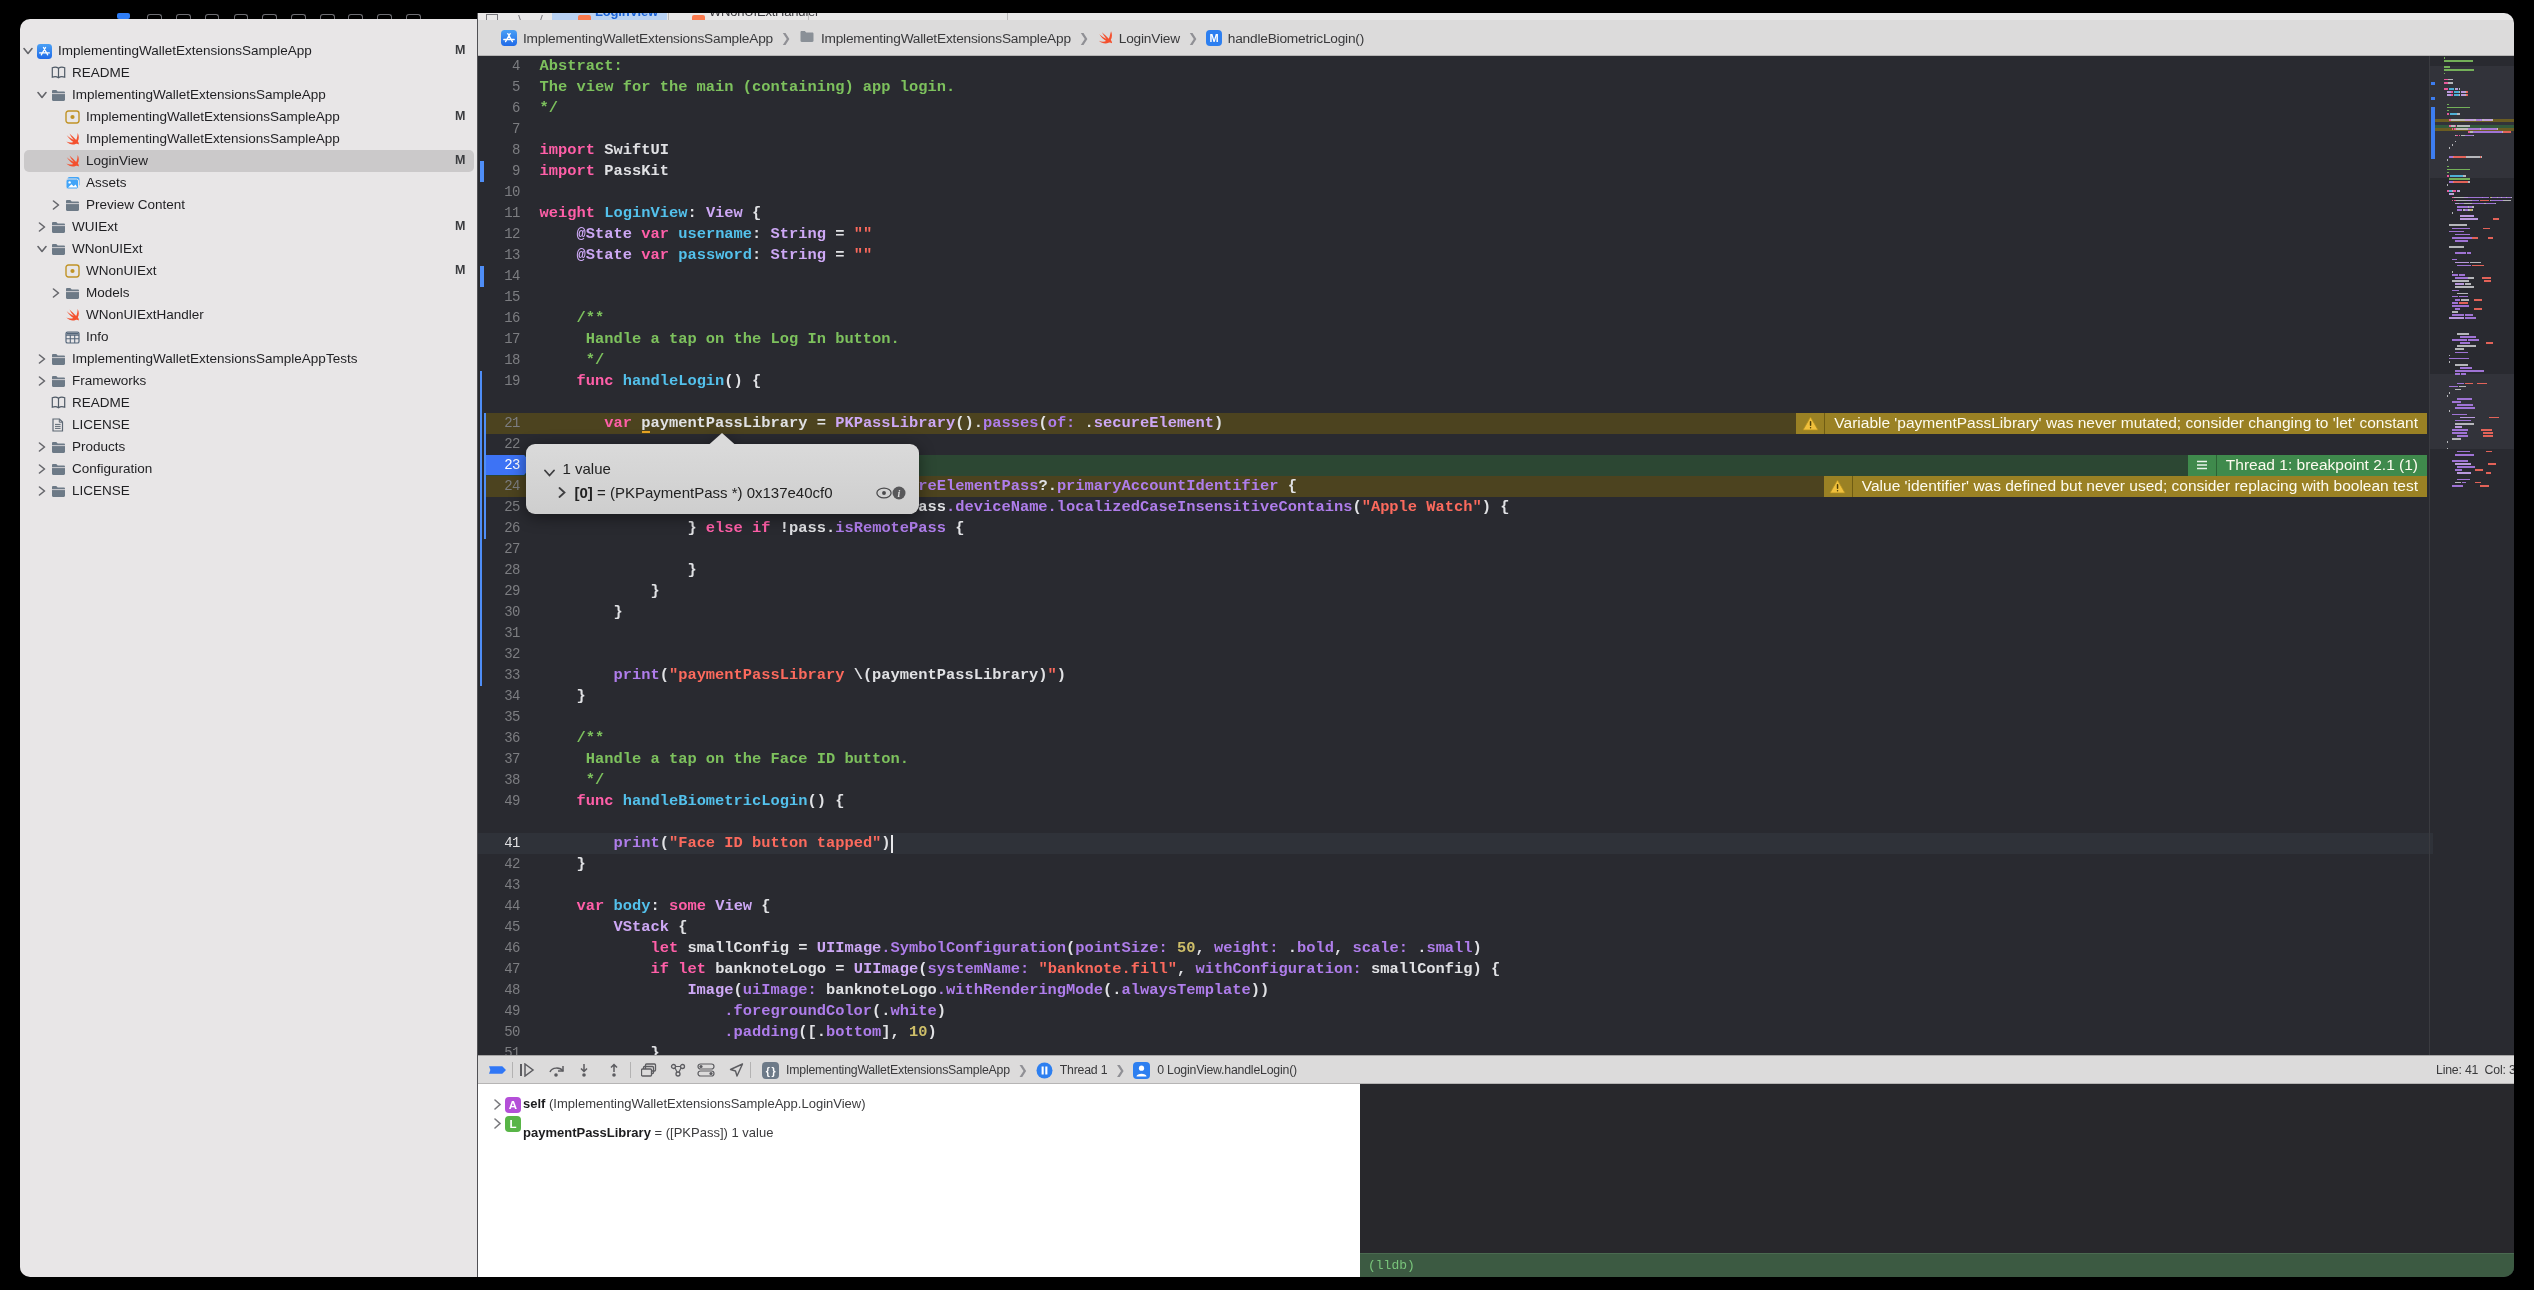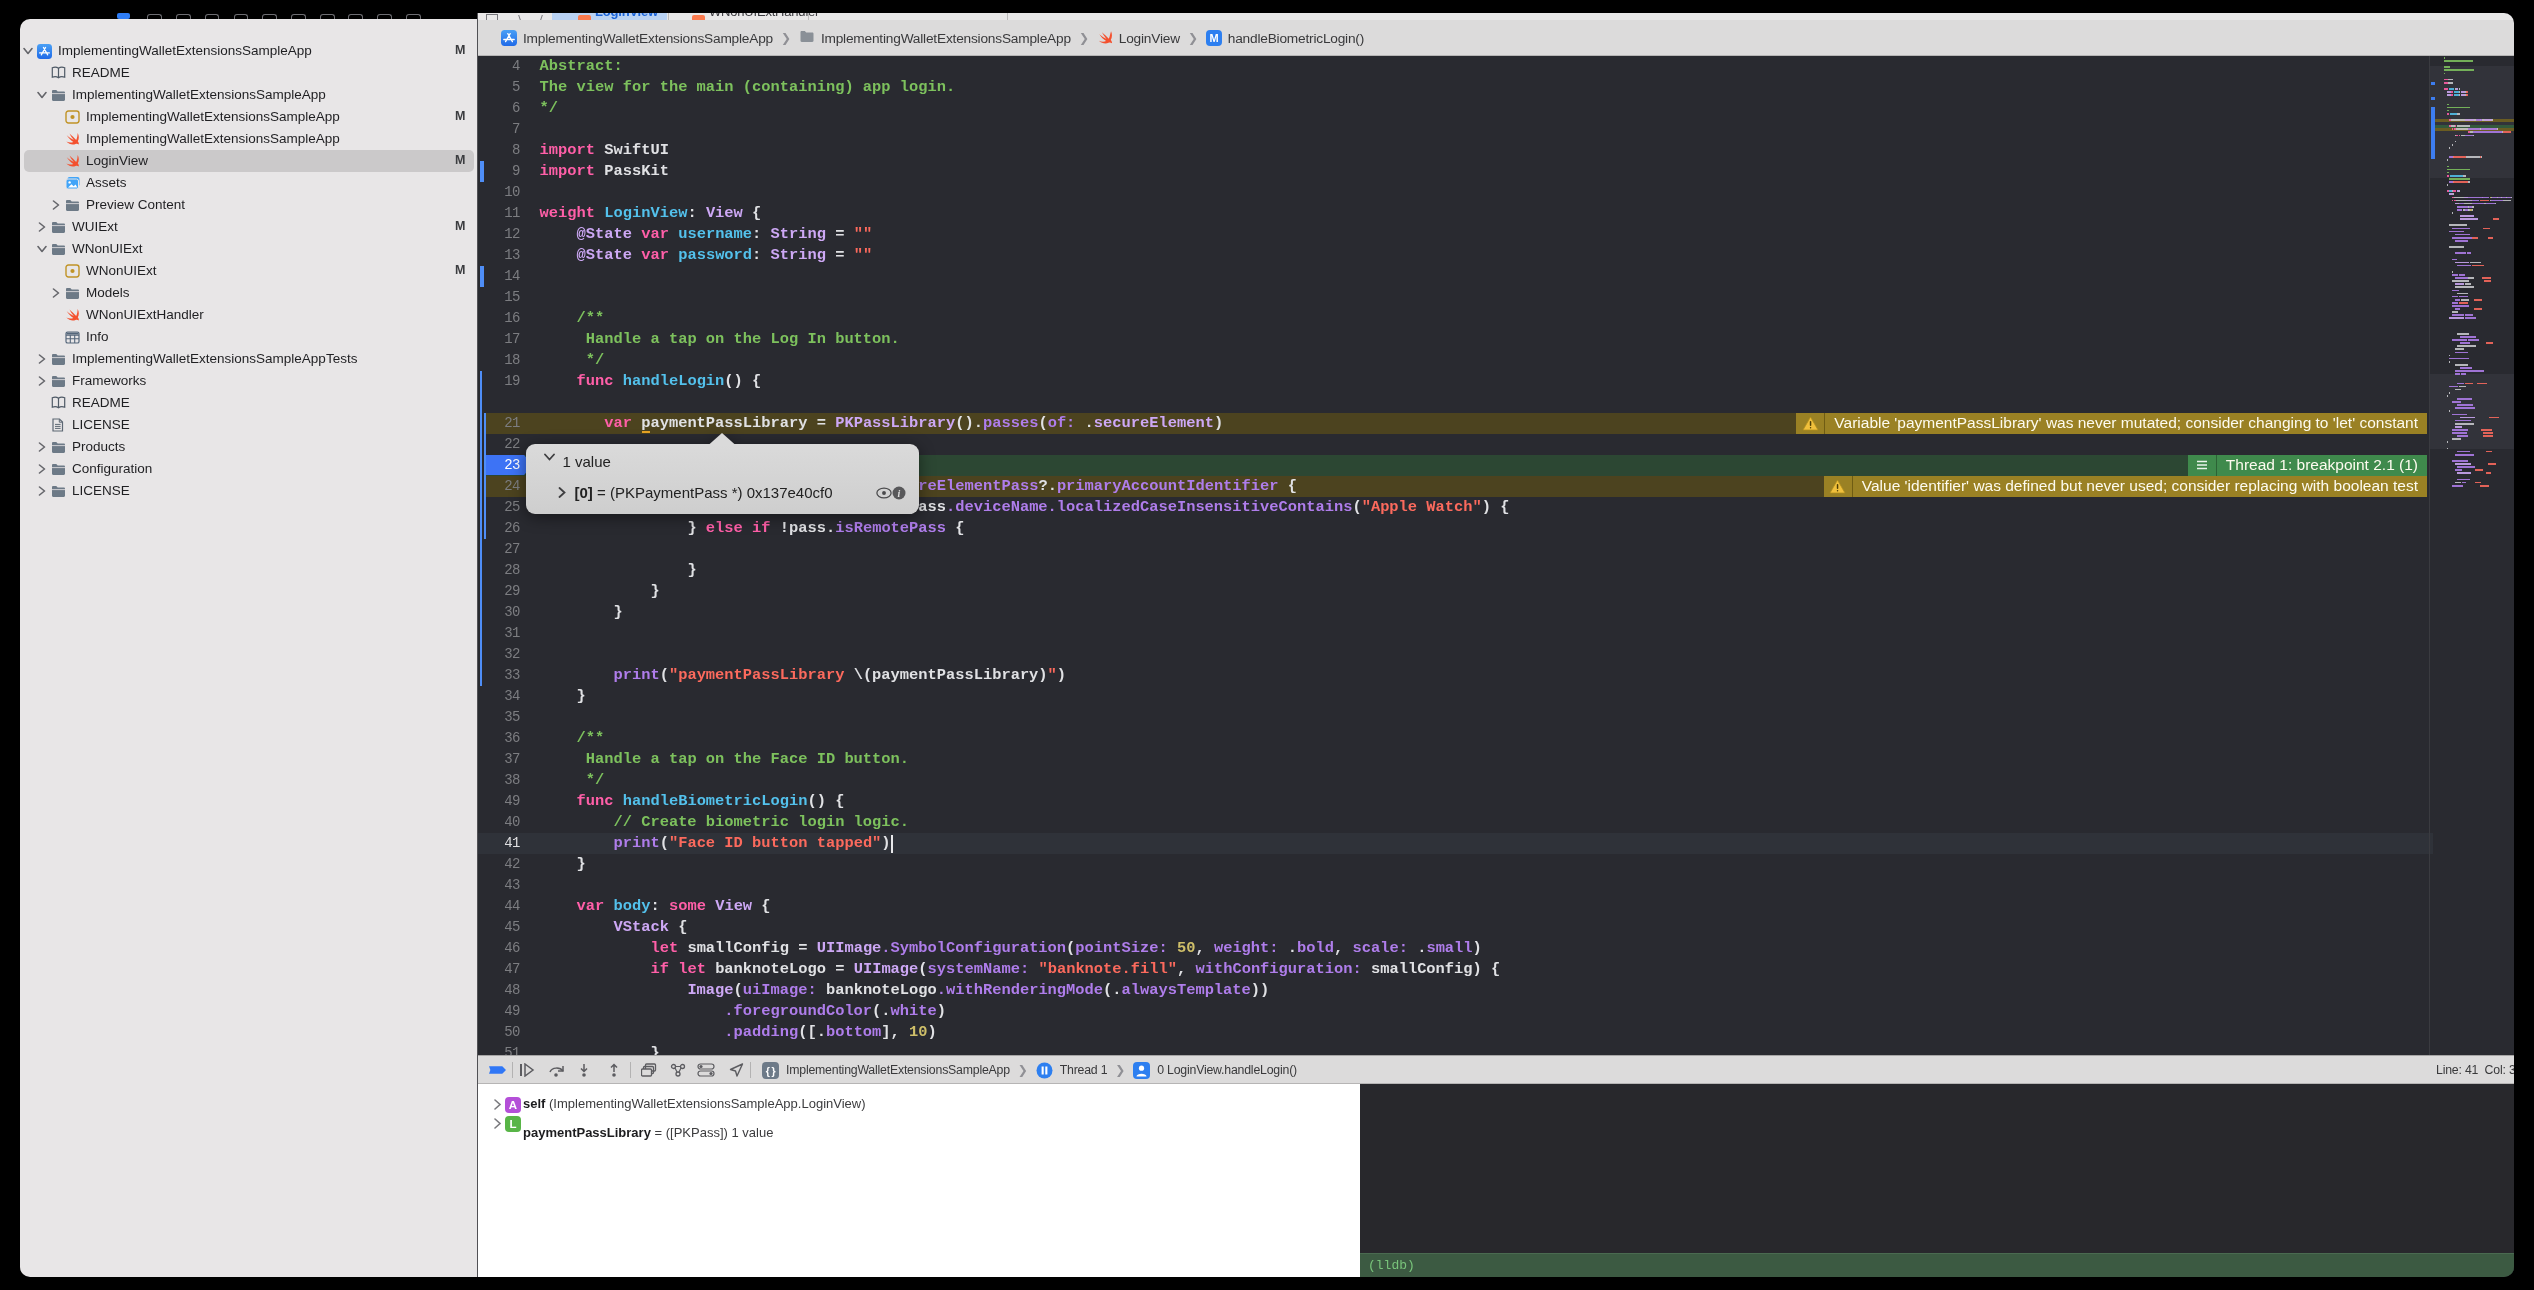--- a/index.html
+++ b/index.html
@@ -333,21 +333,20 @@
 <div class="cl" style="top:545.5px"><b class="ln">30</b><span class="cd"><i class="w">        </i><i class="w">}</i></span></div>
 <div class="cl" style="top:566.5px"><b class="ln">31</b><span class="cd"></span></div>
 <div class="cl" style="top:587.5px"><b class="ln">32</b><span class="cd"></span></div>
 <div class="cl" style="top:608.5px"><b class="ln">33</b><span class="cd"><i class="w">        </i><i class="m">print</i><i class="w">(</i><i class="s">"paymentPassLibrary </i><i class="w">\(paymentPassLibrary)</i><i class="s">"</i><i class="w">)</i></span></div>
 <div class="cl" style="top:629.5px"><b class="ln">34</b><span class="cd"><i class="w">    </i><i class="w">}</i></span></div>
 <div class="cl" style="top:650.5px"><b class="ln">35</b><span class="cd"></span></div>
 <div class="cl" style="top:671.5px"><b class="ln">36</b><span class="cd"><i class="w">    </i><i class="c">/**</i></span></div>
 <div class="cl" style="top:692.5px"><b class="ln">37</b><span class="cd"><i class="w">     </i><i class="c">Handle a tap on the Face ID button.</i></span></div>
 <div class="cl" style="top:713.5px"><b class="ln">38</b><span class="cd"><i class="w">     </i><i class="c">*/</i></span></div>
 <div class="cl" style="top:734.5px"><b class="ln">49</b><span class="cd"><i class="w">    </i><i class="k">func</i><i class="w"> </i><i class="d">handleBiometricLogin</i><i class="w">() {</i></span></div>
-<div class="cl" style="top:755.5px"><b class="ln">40</b><span class="cd"><i class="w">        </i><i class="c">// Create biometric login logic.</i></span></div>
 <div class="cl cur" style="top:776.5px"><b class="ln">41</b><span class="cd"><i class="w">        </i><i class="m">print</i><i class="w">(</i><i class="s">"Face ID button tapped"</i><i class="w">)</i></span></div>
 <div class="cl" style="top:797.5px"><b class="ln">42</b><span class="cd"><i class="w">    </i><i class="w">}</i></span></div>
 <div class="cl" style="top:818.5px"><b class="ln">43</b><span class="cd"></span></div>
 <div class="cl" style="top:839.5px"><b class="ln">44</b><span class="cd"><i class="w">    </i><i class="k">var</i><i class="w"> </i><i class="d">body</i><i class="w">: </i><i class="k">some</i><i class="w"> </i><i class="t">View</i><i class="w"> {</i></span></div>
 <div class="cl" style="top:860.5px"><b class="ln">45</b><span class="cd"><i class="w">        </i><i class="t">VStack</i><i class="w"> {</i></span></div>
 <div class="cl" style="top:881.5px"><b class="ln">46</b><span class="cd"><i class="w">            </i><i class="k">let</i><i class="w"> smallConfig = </i><i class="t">UIImage</i><i class="m">.SymbolConfiguration</i><i class="w">(</i><i class="m">pointSize:</i><i class="w"> </i><i class="n">50</i><i class="w">, </i><i class="m">weight:</i><i class="w"> .</i><i class="m">bold</i><i class="w">, </i><i class="m">scale:</i><i class="w"> .</i><i class="m">small</i><i class="w">)</i></span></div>
 <div class="cl" style="top:902.5px"><b class="ln">47</b><span class="cd"><i class="w">            </i><i class="k">if</i><i class="w"> </i><i class="k">let</i><i class="w"> banknoteLogo = </i><i class="t">UIImage</i><i class="w">(</i><i class="m">systemName:</i><i class="w"> </i><i class="s">"banknote.fill"</i><i class="w">, </i><i class="m">withConfiguration:</i><i class="w"> smallConfig) {</i></span></div>
 <div class="cl" style="top:923.5px"><b class="ln">48</b><span class="cd"><i class="w">                </i><i class="t">Image</i><i class="w">(</i><i class="m">uiImage:</i><i class="w"> banknoteLogo</i><i class="m">.withRenderingMode</i><i class="w">(.</i><i class="m">alwaysTemplate</i><i class="w">))</i></span></div>
 <div class="cl" style="top:944.5px"><b class="ln">49</b><span class="cd"><i class="w">                    </i><i class="m">.foregroundColor</i><i class="w">(.</i><i class="m">white</i><i class="w">)</i></span></div>
 <div class="cl" style="top:965.5px"><b class="ln">50</b><span class="cd"><i class="w">                    </i><i class="m">.padding</i><i class="w">([.</i><i class="m">bottom</i><i class="w">], </i><i class="n">10</i><i class="w">)</i></span></div>
@@ -378,21 +377,21 @@
             <path d="M8.5 1 L16 14 H1 Z" fill="#f0c03c" stroke="#b38f1d" stroke-width="0.8"></path>
             <rect x="7.8" y="5" width="1.5" height="5" rx="0.7" fill="#4d3e07"></rect>
             <rect x="7.8" y="11" width="1.5" height="1.5" rx="0.7" fill="#4d3e07"></rect>
           </svg>
         </div>
         <div class="btext">Value 'identifier' was defined but never used; consider replacing with boolean test</div>
       </div>
     <div style="position:absolute;left:47.5px;top:377px;width:393px;height:81px;filter:drop-shadow(0 3px 8px rgba(0,0,0,.45))">
       <div style="position:absolute;left:0;top:11px;width:393px;height:70px;background:linear-gradient(180deg,#dadada,#cecece);border-radius:9px"></div>
       <div style="position:absolute;left:183px;top:0;width:27px;height:12px;background:#dadada;clip-path:polygon(50% 0,100% 100%,0 100%)"></div>
-      <div style="position:absolute;left:18px;top:20px;width:360px;height:24px;font-size:15px;color:#222;display:flex;align-items:flex-start">
+      <div style="position:absolute;left:18px;top:20px;width:360px;height:24px;font-size:15px;color:#222;display:flex;align-items:flex-end">
           <svg width="11" height="8" viewBox="0 0 11 8" style="margin-right:8px">
             <path d="M1 1.5 L5.5 6.5 L10 1.5" fill="none" stroke="#3e3e40" stroke-width="1.8" stroke-linecap="round"></path>
           </svg>
           <span>1 value</span>
         </div>
       <div style="position:absolute;left:32px;top:48px;width:361px;height:22px;font-size:15px;color:#222;display:flex;align-items:center">
           <svg width="8" height="11" viewBox="0 0 8 11" style="margin-right:9px">
             <path d="M1.5 1 L6.5 5.5 L1.5 10" fill="none" stroke="#3e3e40" stroke-width="1.8" stroke-linecap="round"></path>
           </svg>
           <span><b>[0]</b> = (PKPaymentPass *) 0x137e40cf0</span>

